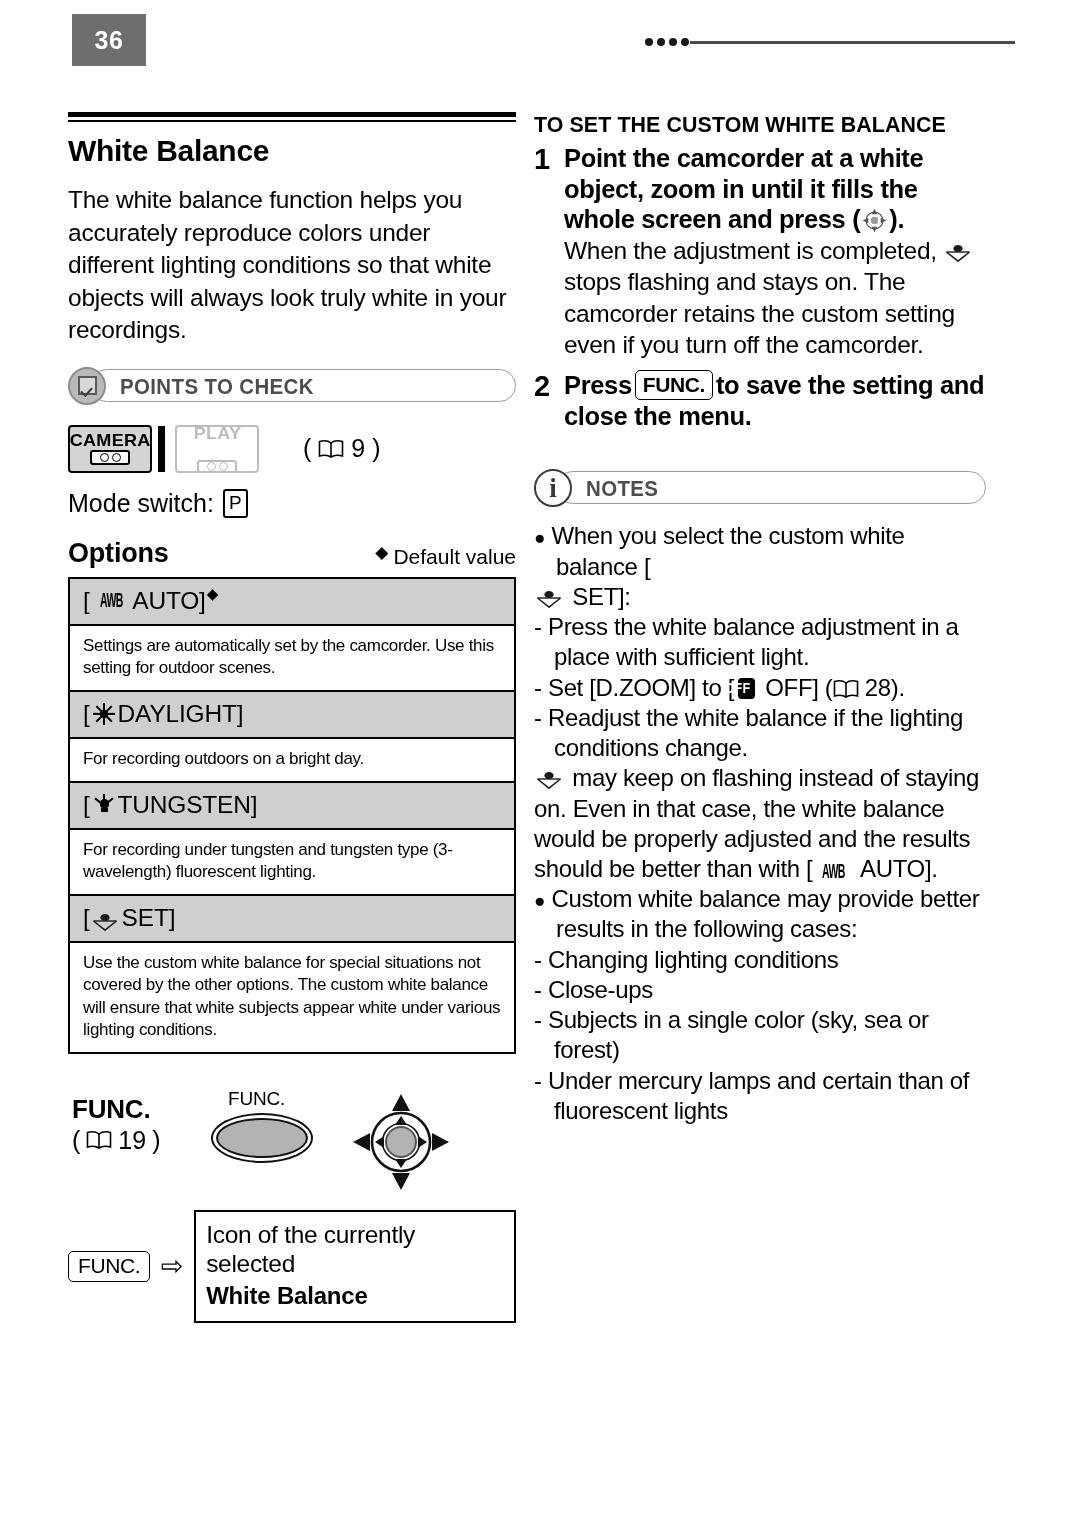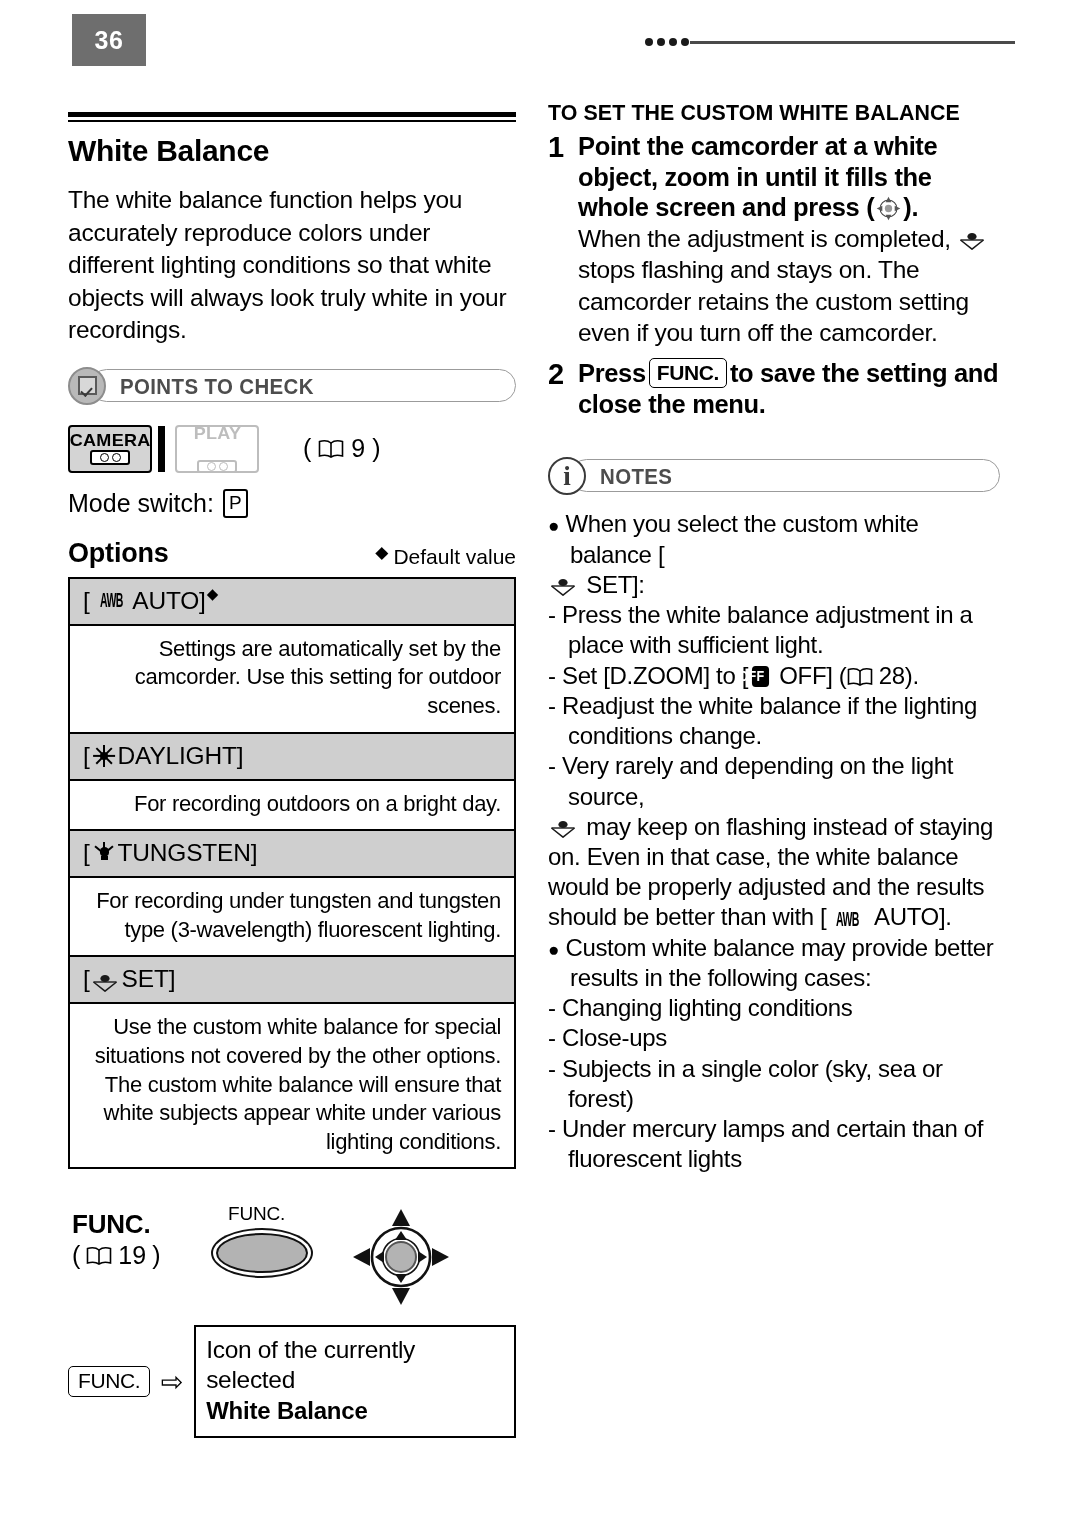--- a/index.html
+++ b/index.html
@@ -16,21 +16,21 @@
          color:#fff;font-size:25px;font-weight:bold;display:flex;align-items:center;
          justify-content:center;letter-spacing:.5px;}
   .hdr-title{position:absolute;left:140px;top:21px;font-size:26.5px;color:#1a1a1a;
              white-space:nowrap;letter-spacing:-.2px;}
   .hdr-dots{position:absolute;left:645px;top:38px;display:flex;align-items:center;gap:4px;}
   .hdr-dots i{width:8px;height:8px;border-radius:50%;background:#1a1a1a;display:block;}
   .hdr-rule{position:absolute;left:690px;top:41px;width:325px;height:2.5px;background:#4a4a4a;}
 
   
   .colL{position:absolute;left:68px;top:112px;width:448px;}
-  .colR{position:absolute;left:534px;top:100px;width:452px;margin-left:14px;}
+  .colR{position:absolute;left:534px;top:112px;width:452px;}
 
   
   .rule-thick{height:5px;background:#000;}
   .rule-thin{height:2px;background:#000;margin-top:3px;}
   .sec-title{font-size:30px;font-weight:bold;letter-spacing:-.3px;margin:12px 0 16px;}
 
   .body-txt{font-size:24.5px;line-height:1.33;letter-spacing:-.25px;}
 
   
   .banner{position:relative;height:34px;margin:22px 0 0;}
@@ -72,21 +72,21 @@
 
   .optrow{display:flex;align-items:flex-end;justify-content:space-between;margin-top:20px;}
   .opt-h{font-size:27px;font-weight:bold;letter-spacing:-.2px;}
   .defval{font-size:21px;display:flex;align-items:center;gap:5px;}
   .dia{font-size:17px;line-height:1;position:relative;top:-4px;}
 
   
   .tbl{border:2.5px solid #000;margin-top:8px;}
   .th{background:#cfcfcf;border-bottom:2.5px solid #000;padding:8px 13px 9px;
       font-size:24.5px;display:flex;align-items:center;letter-spacing:-.2px;}
-  .td{padding:9px 13px 11px;font-size:22px;line-height:1.3;letter-spacing:-.3px;text-align:right;}
+  .td{padding:9px 13px 11px;font-size:17px;line-height:1.3;letter-spacing:-.3px;}
   .tbl .td+.th{border-top:2.5px solid #000;}
   .sup{font-size:15px;position:relative;top:-7px;margin-left:1px;}
 
   
   .i-awb{display:inline-block;font-size:17px;font-weight:bold;letter-spacing:-1px;
      transform:scaleX(.62) scaleY(1.18);transform-origin:center;margin:0 3px;}
   .i-sun{display:inline-block;width:22px;height:22px;position:relative;vertical-align:-4px;
      margin:0 3px;}
   .i-sun i{position:absolute;left:7px;top:7px;width:8px;height:8px;border-radius:50%;background:#000;}
   .i-sun b{position:absolute;left:10px;top:0;width:2.2px;height:22px;background:#000;}
@@ -367,21 +367,20 @@
               <path d="M1.5 9 L24.5 9" stroke="#1a1a1a" stroke-width="1.4"></path>
             </svg>
         </span><span> SET]:</span>
       </p>
       <p class="dash">-&nbsp;<span>Press the white balance adjustment in a place with sufficient light.</span></p>
       <p class="dash">-&nbsp;<span>Set [D.ZOOM] to [</span><span class="i-off">OFF</span><span> OFF] (</span><svg width="26" height="20" viewBox="0 0 26 20" style="vertical-align:-3px">
           <path d="M13 4 C10 1.5 5 1.5 1.5 2.5 L1.5 17 C5 16 10 16 13 18 C16 16 21 16 24.5 17 L24.5 2.5 C21 1.5 16 1.5 13 4 Z" fill="#fff" stroke="#000" stroke-width="1.6"></path>
           <path d="M13 4 L13 18" stroke="#000" stroke-width="1.6"></path>
           </svg>&nbsp;<span>28</span><span>).</span></p>
       <p class="dash">-&nbsp;<span>Readjust the white balance if the lighting conditions change.</span></p>
-      <p class="dash">-&nbsp;<span>Very rarely and depending on the light source,</span></p>
       <p>
         <span class="i-set">
           <svg width="26" height="19" viewBox="0 0 26 19">
               <ellipse cx="13" cy="5.5" rx="4.6" ry="3.6" fill="#1a1a1a"></ellipse>
               <path d="M1.5 9 L13 18.2 L24.5 9" fill="none" stroke="#1a1a1a" stroke-width="1.5"></path>
               <path d="M1.5 9 L24.5 9" stroke="#1a1a1a" stroke-width="1.4"></path>
             </svg>
         </span> <span>may keep on flashing instead of staying on. Even in that case, the white balance would be properly adjusted and the results should be better than with [</span><span class="i-awb">AWB</span><span> AUTO].</span>
       </p>
       <p class="bullet">

